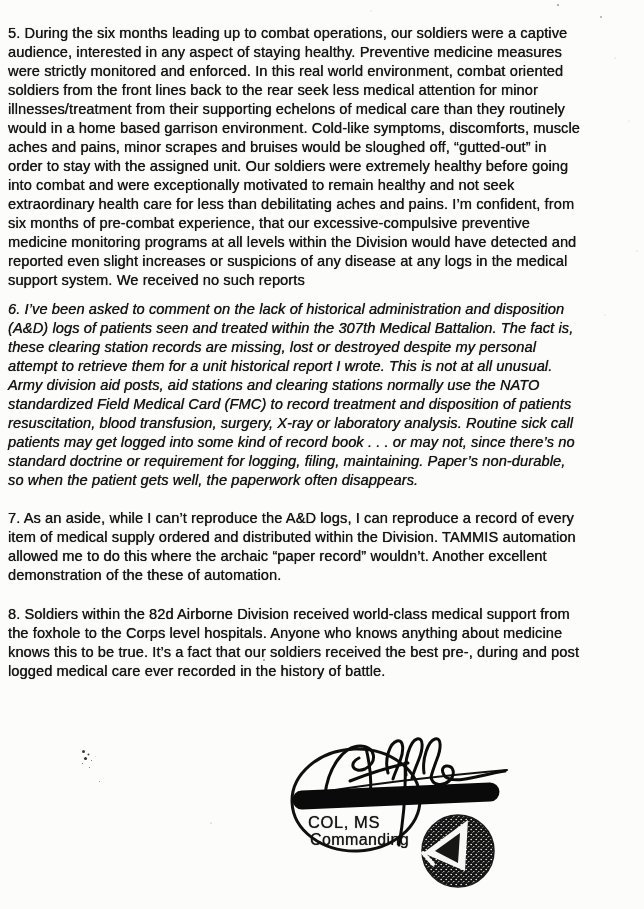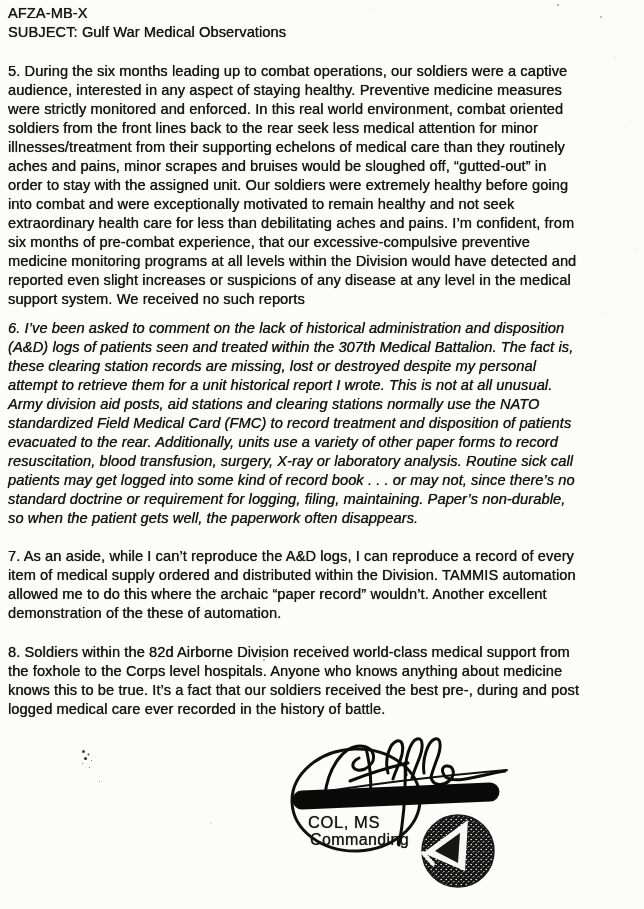--- a/index.html
+++ b/index.html
@@ -63,47 +63,43 @@
       -347px 818px 0 -0.5px #8a8a8a,
       47px 310px 0 -0.5px #c5c5c5;
   }
 </style>
 </head>
 <body>
 
 <div class="page">
 
   <div class="text-block">
-    <div class="header">
-      <div class="line">AFZA-MB-X</div>
-      <div class="line">SUBJECT: Gulf War Medical Observations</div>
-    </div>
     <div class="para para-5">
         <div class="line">5. During the six months leading up to combat operations, our soldiers were a captive</div>
         <div class="line">audience, interested in any aspect of staying healthy. Preventive medicine measures</div>
         <div class="line">were strictly monitored and enforced. In this real world environment, combat oriented</div>
         <div class="line">soldiers from the front lines back to the rear seek less medical attention for minor</div>
         <div class="line">illnesses/treatment from their supporting echelons of medical care than they routinely</div>
+        <div class="line">would in a home based garrison environment. Cold-like symptoms, discomforts, muscle</div>
         <div class="line">aches and pains, minor scrapes and bruises would be sloughed off, “gutted-out” in</div>
         <div class="line">order to stay with the assigned unit. Our soldiers were extremely healthy before going</div>
         <div class="line">into combat and were exceptionally motivated to remain healthy and not seek</div>
         <div class="line">extraordinary health care for less than debilitating aches and pains. I’m confident, from</div>
         <div class="line">six months of pre-combat experience, that our excessive-compulsive preventive</div>
         <div class="line">medicine monitoring programs at all levels within the Division would have detected and</div>
-        <div class="line">reported even slight increases or suspicions of any disease at any level in the medical</div>
+        <div class="line">reported even slight increases or suspicions of any disease at any logs in the medical</div>
         <div class="line">support system. We received no such reports</div>
       </div>
     <div class="para para-6">
         <div class="line">6. I’ve been asked to comment on the lack of historical administration and disposition</div>
         <div class="line">(A&amp;D) logs of patients seen and treated within the 307th Medical Battalion. The fact is,</div>
         <div class="line">these clearing station records are missing, lost or destroyed despite my personal</div>
         <div class="line">attempt to retrieve them for a unit historical report I wrote. This is not at all unusual.</div>
         <div class="line">Army division aid posts, aid stations and clearing stations normally use the NATO</div>
         <div class="line">standardized Field Medical Card (FMC) to record treatment and disposition of patients</div>
-        <div class="line">evacuated to the rear. Additionally, units use a variety of other paper forms to record</div>
         <div class="line">resuscitation, blood transfusion, surgery, X-ray or laboratory analysis. Routine sick call</div>
         <div class="line">patients may get logged into some kind of record book . . . or may not, since there’s no</div>
         <div class="line">standard doctrine or requirement for logging, filing, maintaining. Paper’s non-durable,</div>
         <div class="line">so when the patient gets well, the paperwork often disappears.</div>
       </div>
     <div class="para para-7">
         <div class="line">7. As an aside, while I can’t reproduce the A&amp;D logs, I can reproduce a record of every</div>
         <div class="line">item of medical supply ordered and distributed within the Division. TAMMIS automation</div>
         <div class="line">allowed me to do this where the archaic “paper record” wouldn’t. Another excellent</div>
         <div class="line">demonstration of the these of automation.</div>

